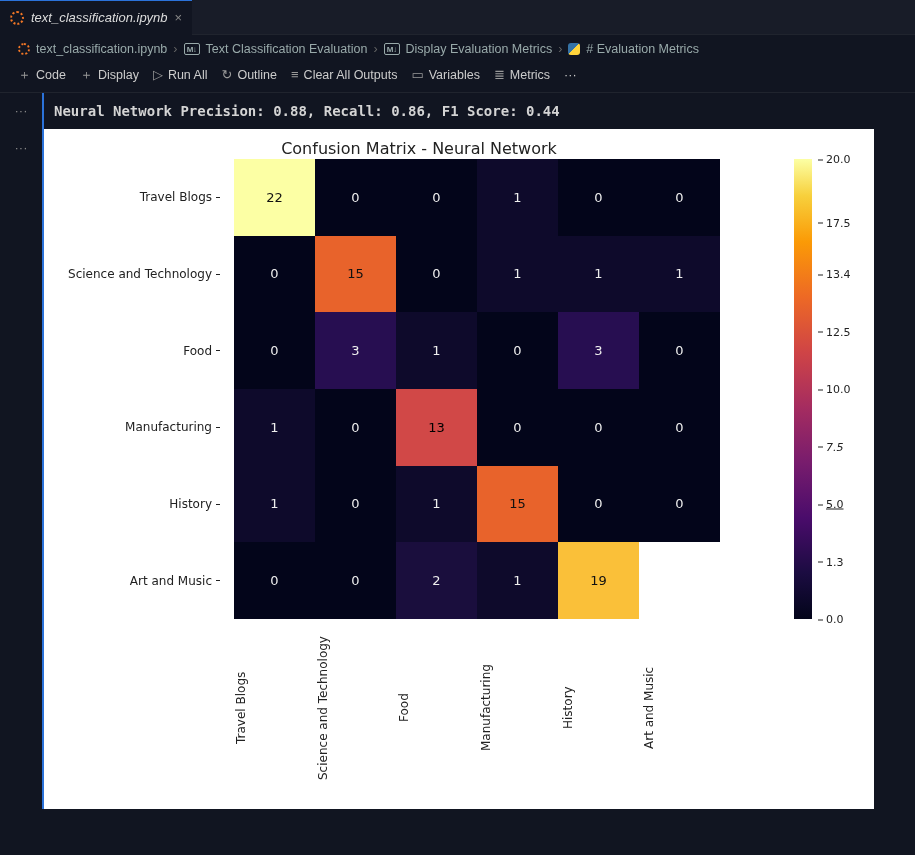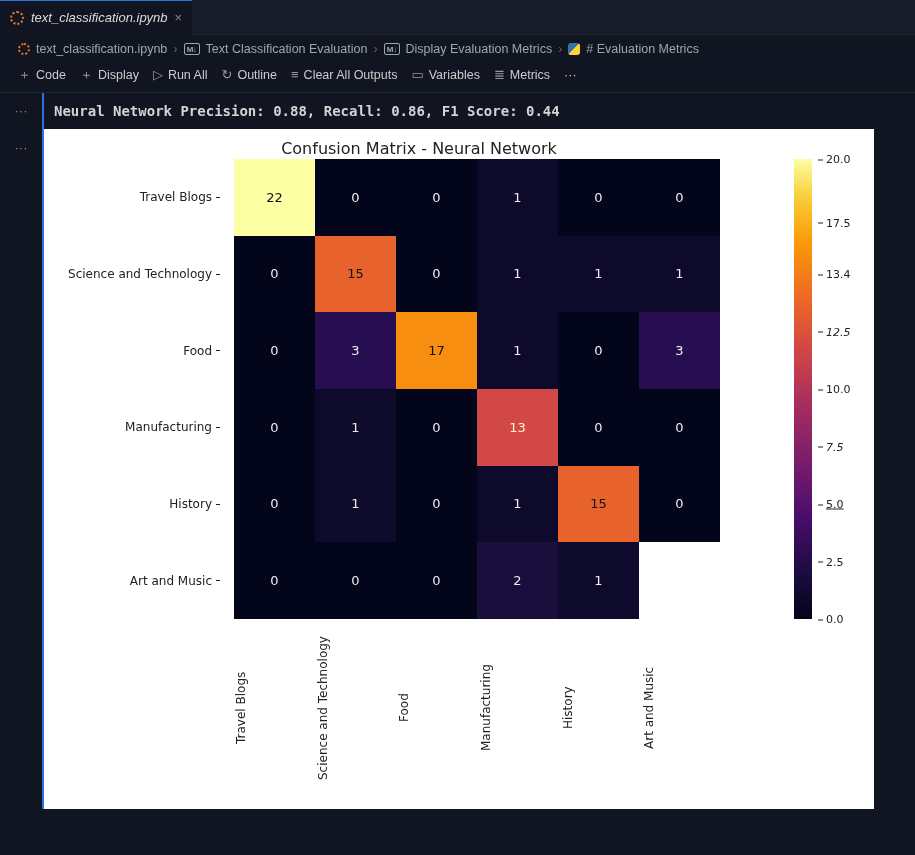--- a/index.html
+++ b/index.html
@@ -195,58 +195,58 @@
           <div class="cell" style="background: rgb(3, 5, 26); color: rgb(238, 238, 238);">0</div>
           <div class="cell" style="background: rgb(3, 5, 26); color: rgb(238, 238, 238);">0</div>
           <div class="cell" style="background: rgb(3, 5, 26); color: rgb(238, 238, 238);">0</div>
           <div class="cell" style="background: rgb(232, 99, 43); color: rgb(17, 17, 17);">15</div>
           <div class="cell" style="background: rgb(3, 5, 26); color: rgb(238, 238, 238);">0</div>
           <div class="cell" style="background: rgb(14, 10, 43); color: rgb(238, 238, 238);">1</div>
           <div class="cell" style="background: rgb(14, 10, 43); color: rgb(238, 238, 238);">1</div>
           <div class="cell" style="background: rgb(14, 10, 43); color: rgb(238, 238, 238);">1</div>
           <div class="cell" style="background: rgb(3, 5, 26); color: rgb(238, 238, 238);">0</div>
           <div class="cell" style="background: rgb(39, 14, 81); color: rgb(238, 238, 238);">3</div>
-          <div class="cell" style="background: rgb(247, 142, 16); color: rgb(17, 17, 17);">17</div>
           <div class="cell" style="background: rgb(14, 10, 43); color: rgb(238, 238, 238);">1</div>
           <div class="cell" style="background: rgb(3, 5, 26); color: rgb(238, 238, 238);">0</div>
           <div class="cell" style="background: rgb(39, 14, 81); color: rgb(238, 238, 238);">3</div>
           <div class="cell" style="background: rgb(3, 5, 26); color: rgb(238, 238, 238);">0</div>
           <div class="cell" style="background: rgb(14, 10, 43); color: rgb(238, 238, 238);">1</div>
           <div class="cell" style="background: rgb(3, 5, 26); color: rgb(238, 238, 238);">0</div>
-          <div class="cell" style="background: rgb(209, 72, 71); color: #fef9c3;">13</div>
+          <div class="cell" style="background: rgb(209, 72, 71); color: #000000;">13</div>
           <div class="cell" style="background: rgb(3, 5, 26); color: rgb(238, 238, 238);">0</div>
           <div class="cell" style="background: rgb(3, 5, 26); color: rgb(238, 238, 238);">0</div>
           <div class="cell" style="background: rgb(3, 5, 26); color: rgb(238, 238, 238);">0</div>
           <div class="cell" style="background: rgb(14, 10, 43); color: rgb(238, 238, 238);">1</div>
           <div class="cell" style="background: rgb(3, 5, 26); color: rgb(238, 238, 238);">0</div>
           <div class="cell" style="background: rgb(14, 10, 43); color: rgb(238, 238, 238);">1</div>
           <div class="cell" style="background: rgb(232, 99, 43); color: rgb(17, 17, 17);">15</div>
           <div class="cell" style="background: rgb(3, 5, 26); color: rgb(238, 238, 238);">0</div>
           <div class="cell" style="background: rgb(3, 5, 26); color: rgb(238, 238, 238);">0</div>
           <div class="cell" style="background: rgb(3, 5, 26); color: rgb(238, 238, 238);">0</div>
           <div class="cell" style="background: rgb(3, 5, 26); color: rgb(238, 238, 238);">0</div>
           <div class="cell" style="background: rgb(26, 14, 61); color: rgb(238, 238, 238);">2</div>
           <div class="cell" style="background: rgb(14, 10, 43); color: rgb(238, 238, 238);">1</div>
+          <div class="cell" style="background: rgb(250, 192, 57); color: rgb(17, 17, 17);">19</div>
         </div>
       <div class="xlabels" id="xlabels">
           <div>Travel Blogs</div>
           <div>Science and Technology</div>
           <div>Food</div>
           <div>Manufacturing</div>
           <div>History</div>
           <div>Art and Music</div>
         </div>
 
       <div class="colorbar"></div>
       <div class="cbar-ticks" id="cbarticks">
           <span style="top: 100%;">0.0</span>
-          <span style="top: 87.5%;">2.5</span>
+          <span style="top: 87.5%;">1.3</span>
           <span style="top: 75%; text-decoration: underline;">5.0</span>
           <span style="top: 62.5%; font-style: italic;">7.5</span>
           <span style="top: 50%;">10.0</span>
-          <span style="top: 37.5%; font-style: italic;">12.5</span>
+          <span style="top: 37.5%;">12.5</span>
           <span style="top: 25%;">13.4</span>
           <span style="top: 12.5%; margin-top: 6px;">17.5</span>
           <span style="top: 0%;">20.0</span>
         </div>
     </div>
   </div>
 </div>
 
 </body></html>

